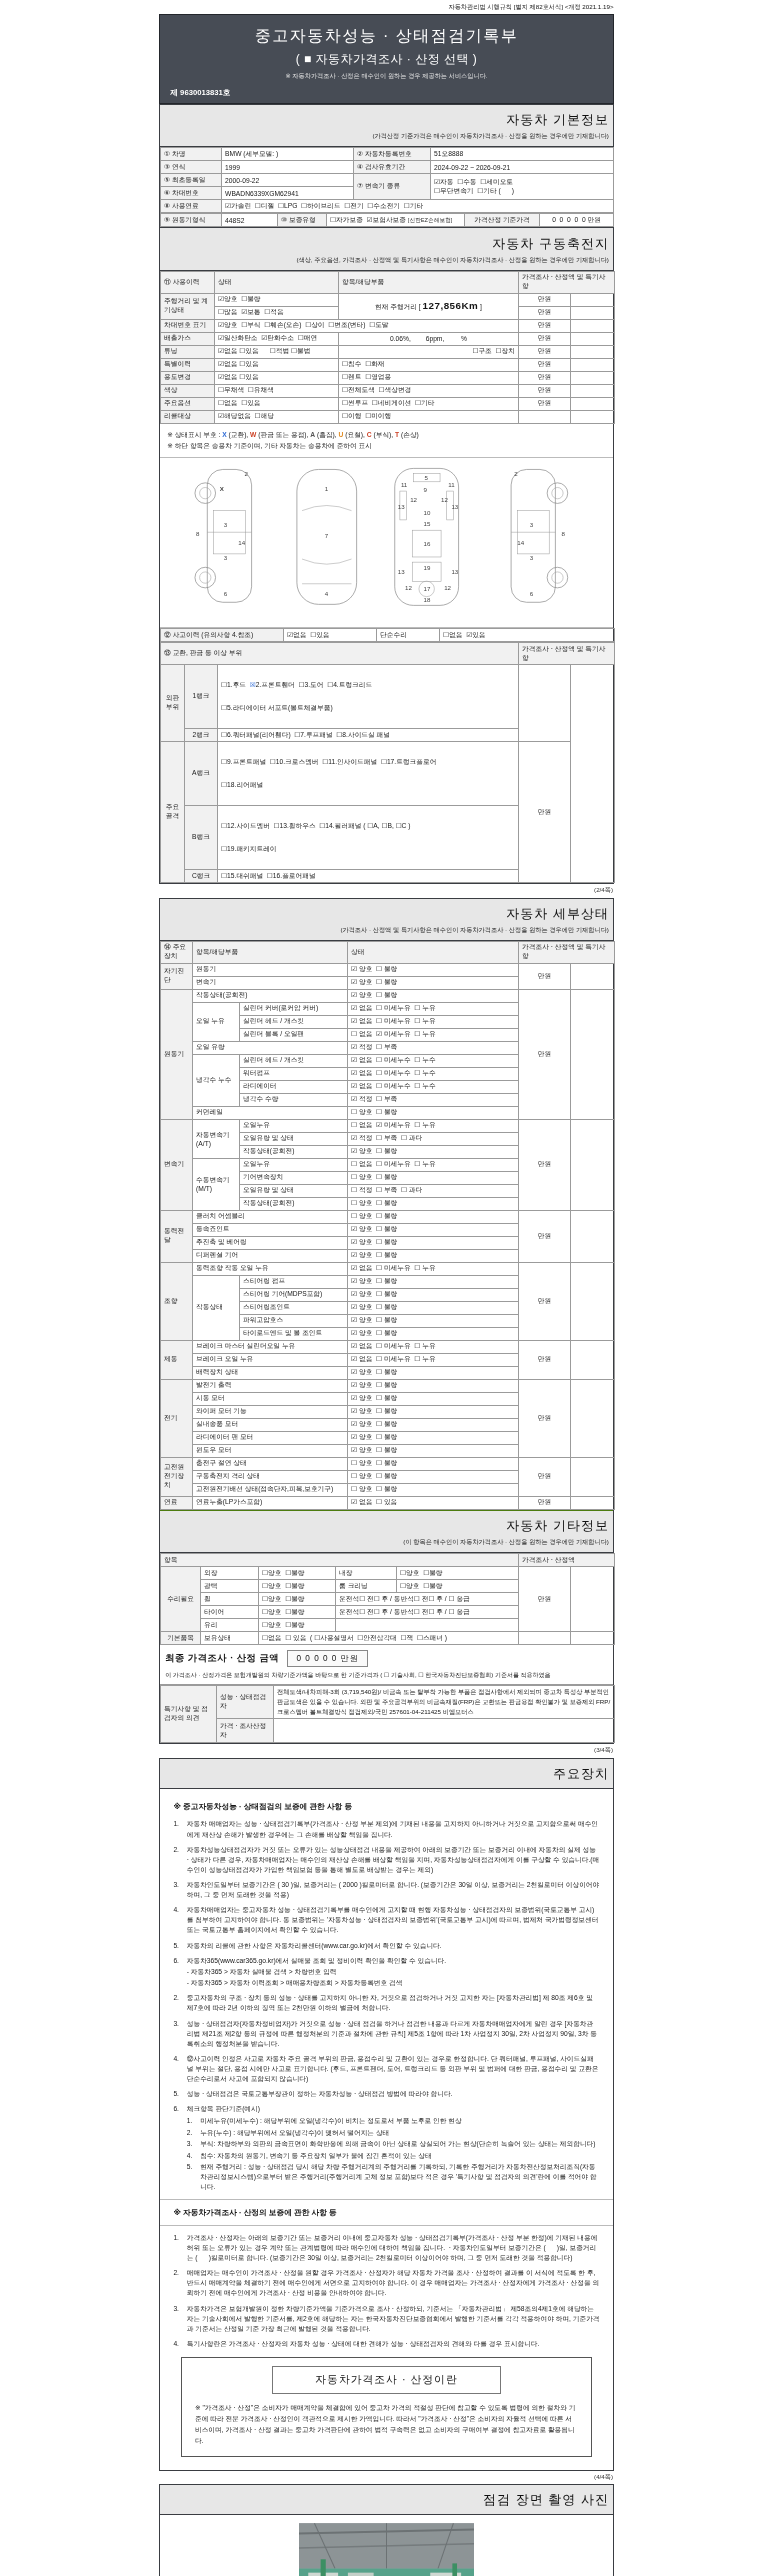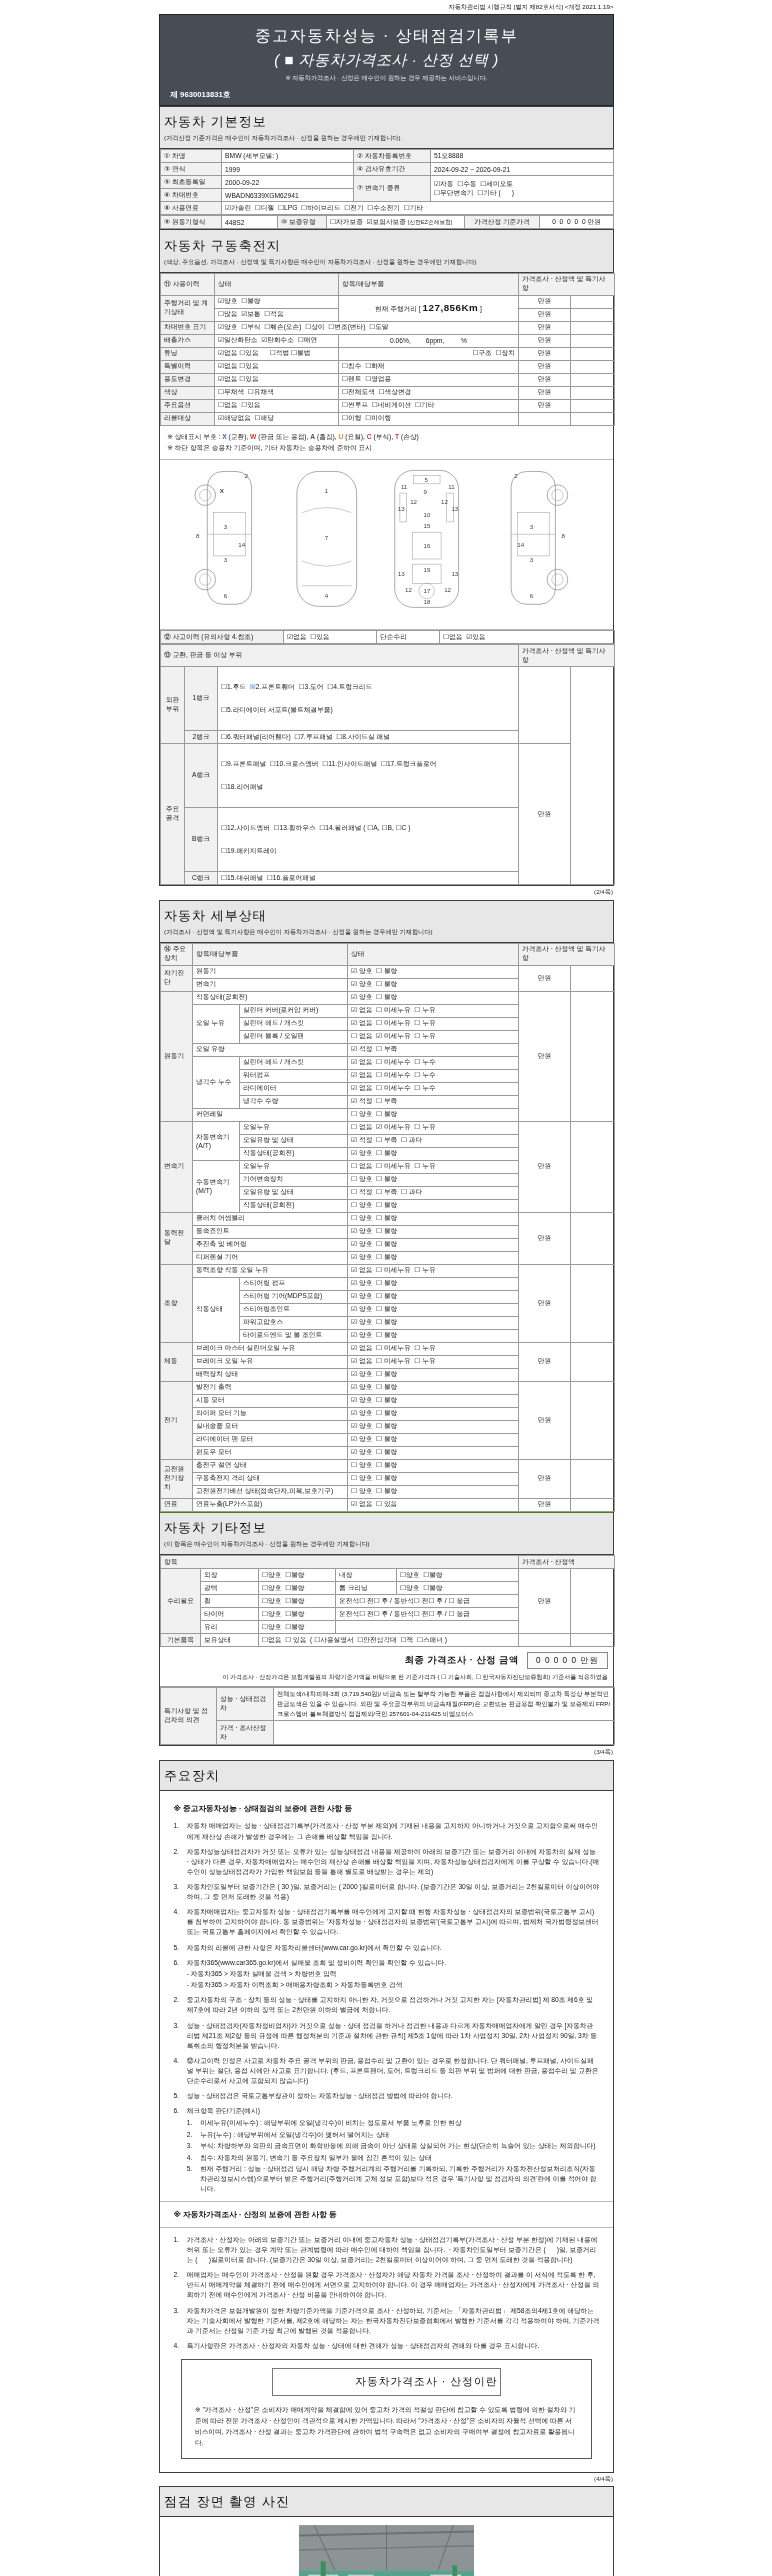--- a/index.html
+++ b/index.html
@@ -3,60 +3,60 @@
 <meta charset="utf-8">
 <style>
   html,body{margin:0;padding:0;}
   body{width:773px;height:2576px;overflow:hidden;background:#fff;
        font-family:"Liberation Sans","DejaVu Sans",sans-serif;color:#161616;}
   .doc{width:455px;margin:0 auto;padding-top:1.5px;}
   .lawline{font-size:6.2px;text-align:right;padding:1px 0.5px 2.1px;color:#111;}
   
   .hdr{background:#474c55;color:#fff;border:0.5px solid #23262b;padding:11.3px 10.3px 5.2px;}
   .hdr .t{font-size:16px;text-align:center;letter-spacing:1.5px;}
-  .hdr .s{font-size:15px;text-align:center;margin-top:4.6px;letter-spacing:0.5px;font-style:italic;}
+  .hdr .s{font-size:12px;text-align:center;margin-top:4.6px;letter-spacing:0.5px;}
   .hdr .n{font-size:6.2px;text-align:center;margin-top:3.1px;color:#e6e6e6;}
   .hdr .no{font-size:7.7px;margin-top:7.2px;font-weight:bold;}
   
   .block{border:1.5px solid #3a3d42;background:#fff;}
-  .shead{background:#e7e7e7;text-align:left;padding:6.2px 4.1px 5.2px;border-bottom:1px solid #3a3d42;}
+  .shead{background:#e7e7e7;text-align:right;padding:6.2px 4.1px 5.2px;border-bottom:1px solid #3a3d42;}
   .shead .st{font-size:13px;letter-spacing:1px;color:#111;}
   .shead .sn{font-size:6.2px;margin-top:3.1px;color:#222;}
   .pgmark{font-size:6.2px;text-align:right;padding:2.1px 1px;color:#333;}
   table{width:100%;border-collapse:collapse;table-layout:fixed;}
   td{border:0.5px solid #9b9b9b;font-size:6.7px;padding:1.5px 3.1px;vertical-align:middle;overflow-wrap:anywhere;}
   .lab{background:#f1f1f1;}
   .chk{white-space:pre-wrap;}
   .ctr{text-align:center;}
   .nb{border-top:none;}
   .big{font-size:9.8px;font-weight:bold;letter-spacing:0.5px;}
   .legend{font-size:6.7px;padding:5.2px 7.2px;border-bottom:0.5px solid #bbb;line-height:1.7;}
   .c-x{color:#2e6bd6;font-weight:bold;} .c-w{color:#cc4125;font-weight:bold;}
   .c-a{color:#555;font-weight:bold;}  .c-u{color:#e08a1e;font-weight:bold;}
   .c-c{color:#cc4125;font-weight:bold;} .c-t{color:#cc4125;font-weight:bold;}
   .diagwrap{padding:3.1px 0 5.2px;border-bottom:0.5px solid #bbb;text-align:center;}
   .bluex{fill:#2e6bd6;font-weight:bold;}
   .dnum{fill:#444;font-size:12px;}
   .carline{stroke:#8b8b8b;fill:none;stroke-width:1.4;}
   .carline2{stroke:#9a9a9a;fill:none;stroke-width:1;}
   
-  .finalband{border-bottom:0.5px solid #9b9b9b;padding:4.6px 5.2px 4.1px;text-align:right;}
+  .finalband{border-bottom:0.5px solid #9b9b9b;padding:4.6px 5.2px 4.1px;text-align:left;}
   .finalband .fl{font-size:9.3px;font-weight:bold;letter-spacing:0.5px;}
   .finalband .fv{display:inline-block;border:0.5px solid #888;padding:2.1px 8.2px;margin-left:8.2px;font-size:8.2px;letter-spacing:1px;background:#fafafa;}
   .finalband .fn{font-size:6px;margin-top:3.6px;}
   
   .ntc{padding:8.2px 13.4px 5.2px;}
   .ntc .gt{font-size:7.7px;font-weight:bold;margin:5.2px 0 7.2px;}
   .nrow{display:flex;font-size:6.7px;line-height:1.5;margin-bottom:5.2px;}
   .nrow .nn{width:13.4px;flex:none;}
   .nrow .nt{flex:1;}
   .nsub{margin-left:13.4px;}
   .ndiv{border-top:0.5px solid #bbb;margin:7.2px -13.4px;}
   .pricebox{border:1px solid #555;padding:8.2px 13.4px 9.3px;margin:8.2px 7.2px 8.2px;}
-  .pricebox .btw{border:0.5px solid #777;width:222px;margin:0 auto 8.2px;text-align:right;font-size:10.8px;padding:5.7px 2.1px;letter-spacing:1px;}
+  .pricebox .btw{border:0.5px solid #777;width:222px;margin:0 auto 8.2px;text-align:center;font-size:10.8px;padding:5.7px 2.1px;letter-spacing:1px;}
   .pricebox .bx{font-size:6.7px;line-height:1.65;}
   
   .photoarea{padding:7.2px 0 8.2px;text-align:center;border-bottom:1px solid #3a3d42;}
   .photoarea svg{display:block;margin:0 auto 7.2px;}
 </style>
 </head>
 <body>
 
 <div class="doc">
 

